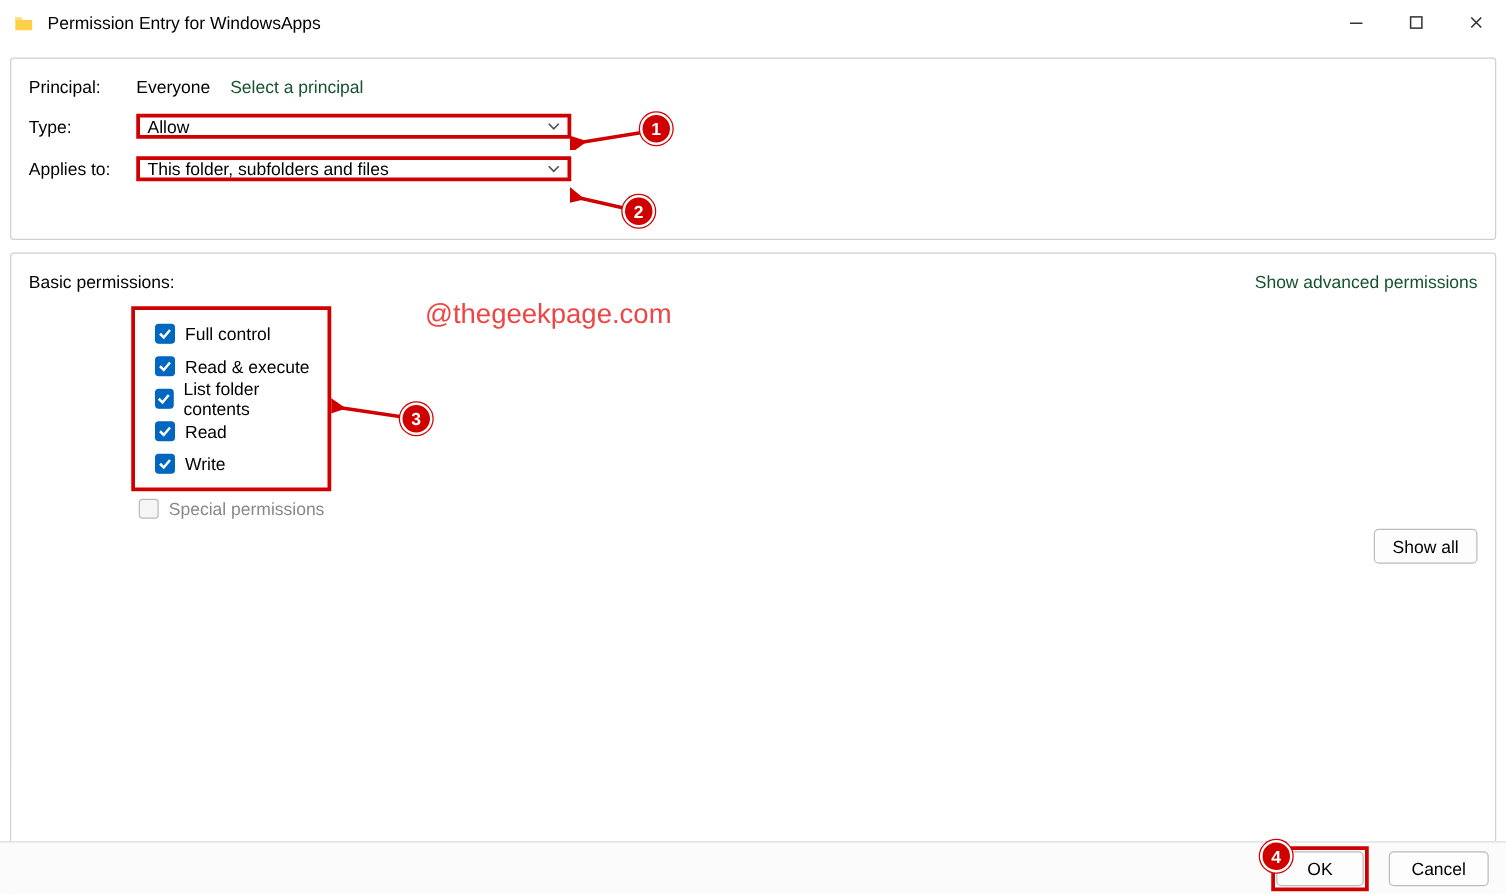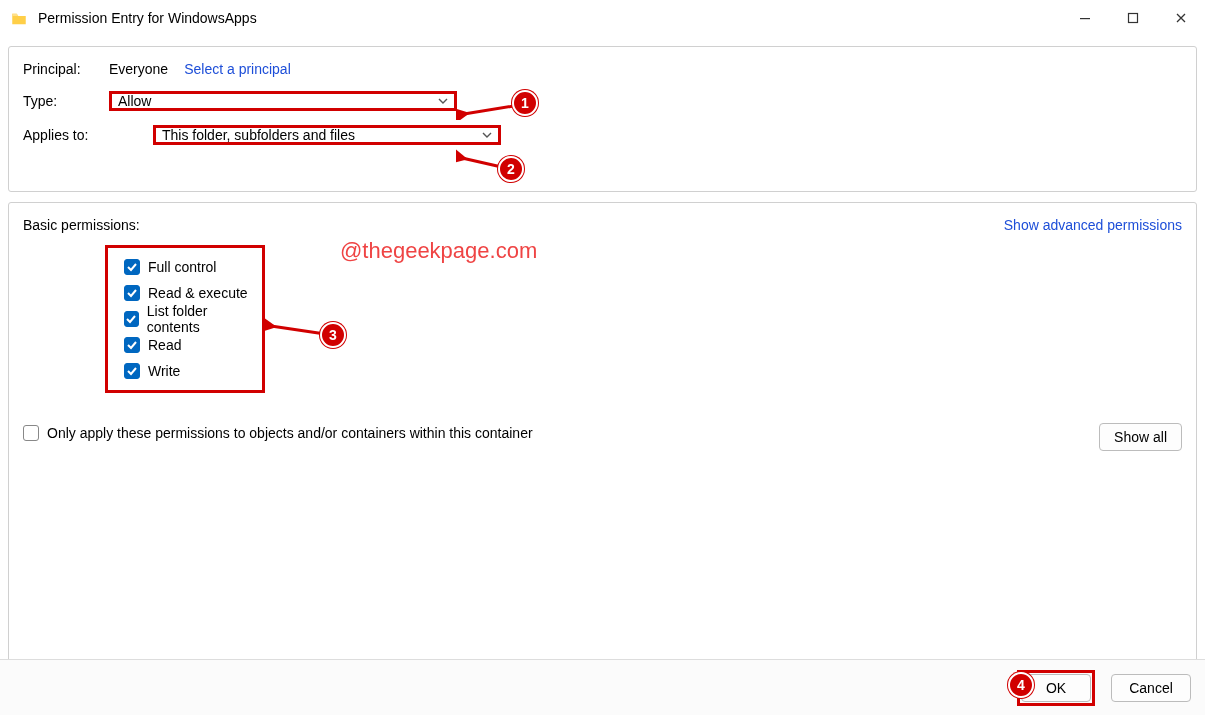--- a/index.html
+++ b/index.html
@@ -44,21 +44,21 @@
   .row {
     display: flex;
     align-items: center;
     margin-bottom: 14px;
   }
   .row .label {
     width: 86px;
     flex: 0 0 auto;
   }
   .principal-name { margin-right: 16px; }
-  .link { color: #1d4ed8; cursor: pointer; }
+  .link { color: #14532d; cursor: pointer; }
   .select-box {
     border: 3px solid #d10000;
     padding: 3px 6px;
     width: 348px;
     height: 20px;
     display: flex;
     align-items: center;
     justify-content: space-between;
     position: relative;
     background: #fff;
@@ -128,21 +128,21 @@
   .watermark {
     position: absolute;
     left: 340px; top: 238px;
     color: #ef4444;
     font-size: 22px;
     pointer-events: none;
   }
   .bottom-bar {
     position: absolute;
     left: 0; right: 0; bottom: 0;
-    height: 56px;
+    height: 42px;
     background: #fbfbfb;
     border-top: 1px solid #ddd;
     display: flex;
     align-items: center;
     justify-content: flex-end;
     padding-right: 14px;
     gap: 16px;
   }
   .ok-outline {
     border: 3px solid #d10000;
@@ -208,21 +208,21 @@
     <span class="label">Type:</span>
     <div class="select-box">
       <span>Allow</span>
       <span>
         <svg class="chev" viewBox="0 0 10 10">
             <path d="M1 3 L5 7 L9 3" fill="none" stroke="#555" stroke-width="1.4"></path>
           </svg>
       </span>
     </div>
   </div>
-  <div class="row" style="margin-bottom:0;gap:44px;">
+  <div class="row" style="margin-bottom:0;">
     <span class="label">Applies to:</span>
     <div class="select-box">
       <span>This folder, subfolders and files</span>
       <span>
         <svg class="chev" viewBox="0 0 10 10">
             <path d="M1 3 L5 7 L9 3" fill="none" stroke="#555" stroke-width="1.4"></path>
           </svg>
       </span>
     </div>
   </div>
@@ -270,25 +270,25 @@
     <div class="chk-row">
       <span class="chk checked">
           <svg viewBox="0 0 12 12">
             <path d="M2 6 L5 9 L10 3" fill="none" stroke="#fff" stroke-width="2"></path>
           </svg>
         </span>
       <span>Write</span>
     </div>
   </div>
 
-
-  <div class="only-row">
-    <span class="chk"></span>
-    <span>Only apply these permissions to objects and/or containers within this container</span>
-  </div>
+  <div class="special-row">
+    <span class="chk disabled"></span>
+    <span>Special permissions</span>
+  </div>
+
 
   <div class="clear-wrap">
     <div class="btn">Show all</div>
   </div>
 </div>
 
 <div class="watermark">@thegeekpage.com</div>
 
 <div class="bottom-bar">
   <span class="ok-outline">

